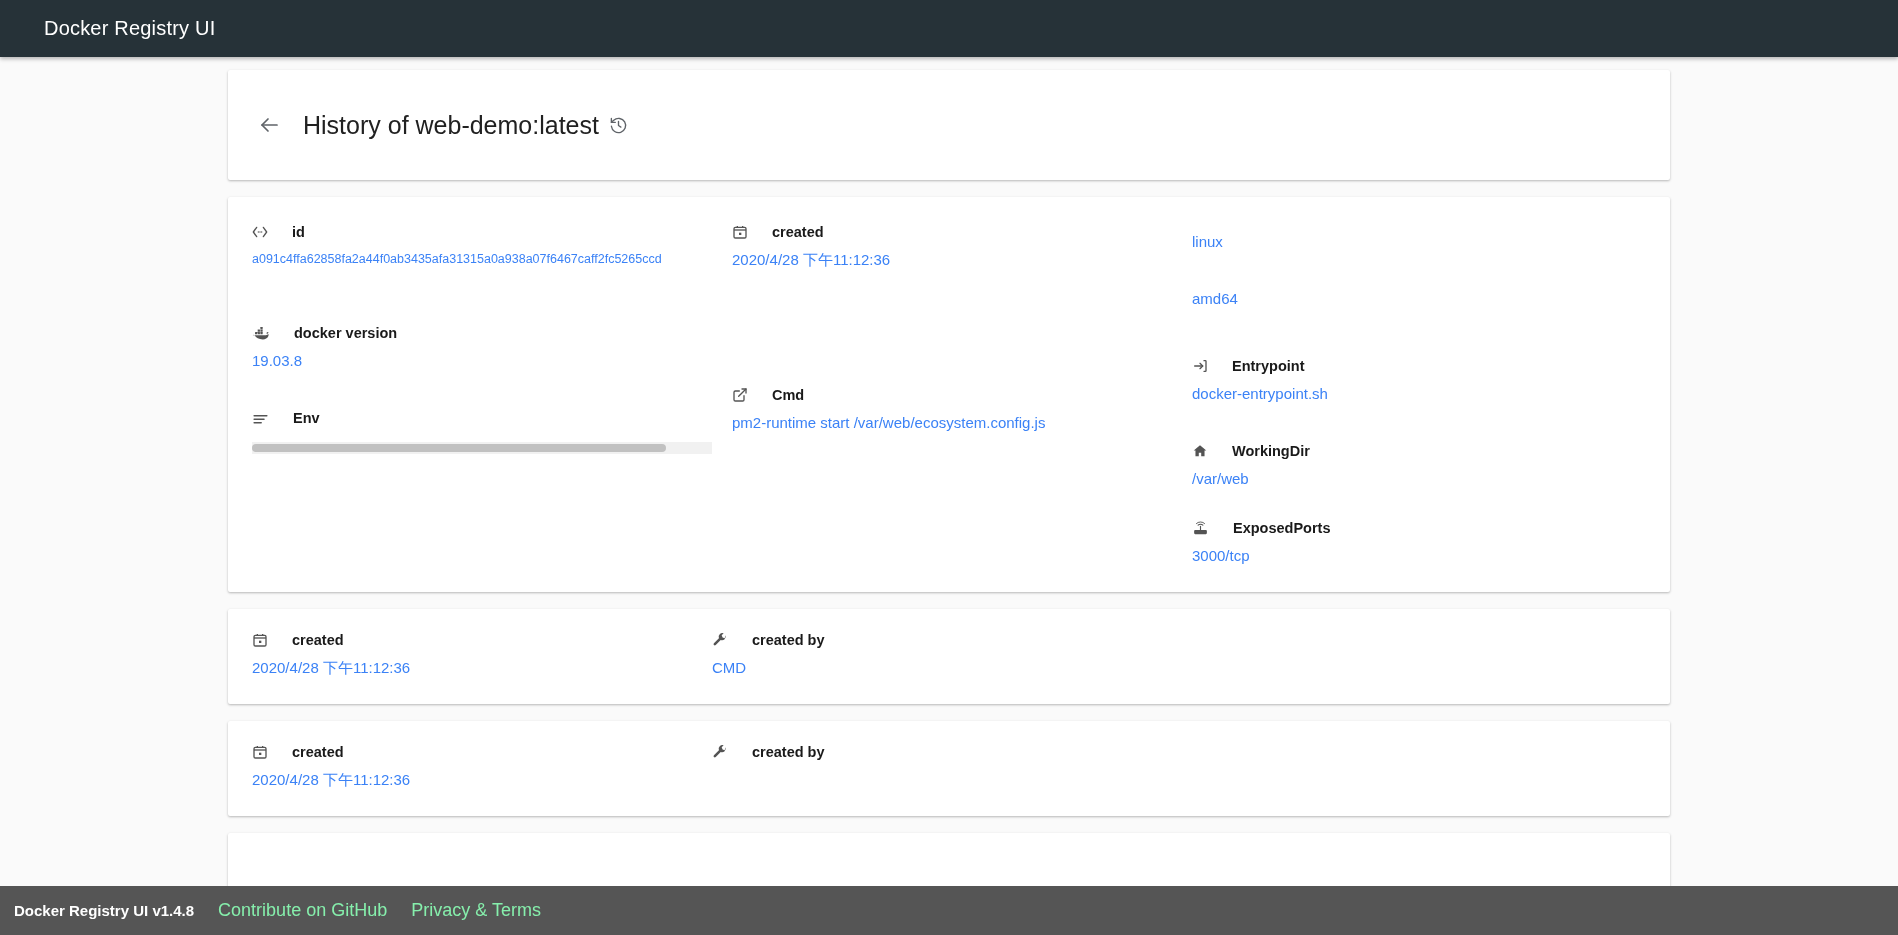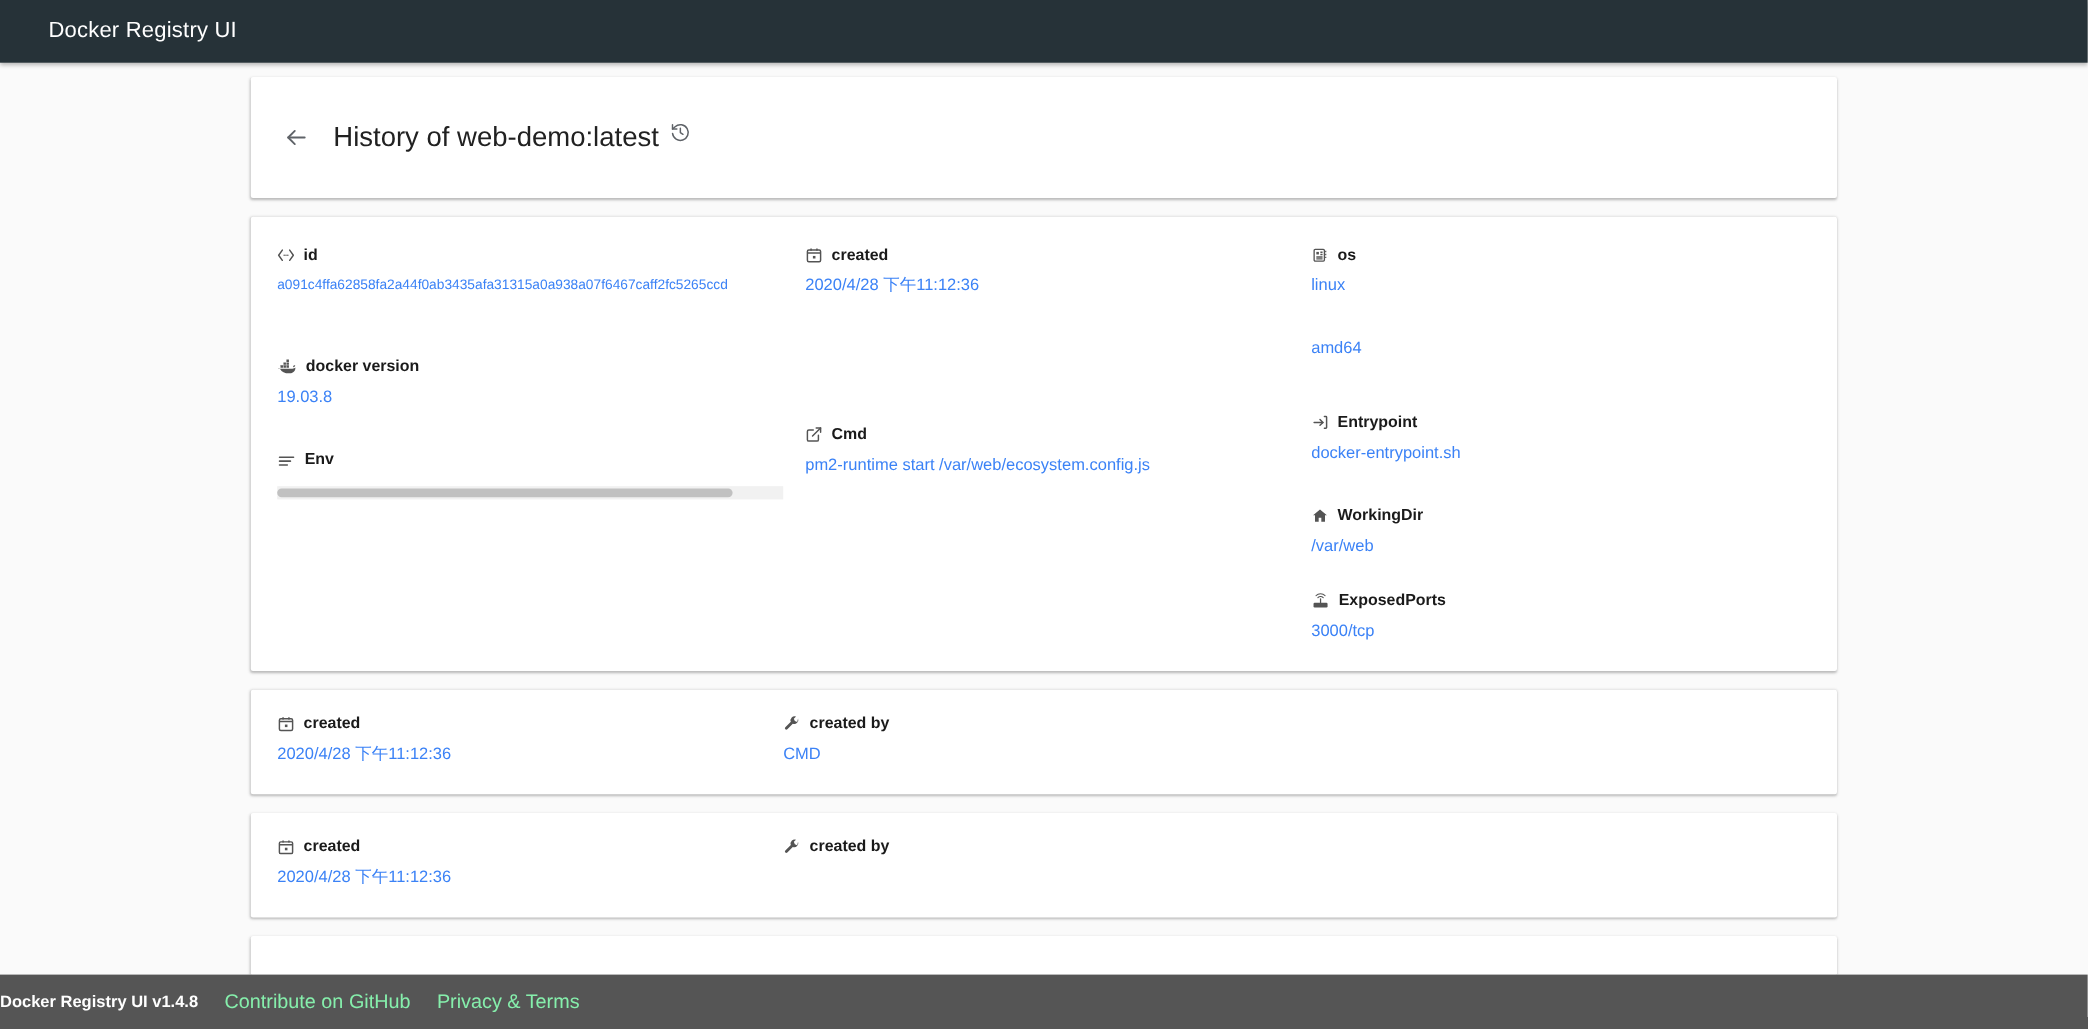--- a/index.html
+++ b/index.html
@@ -60,40 +60,41 @@
     display: flex; align-items: center; justify-content: center;
     color: #5f6368;
     margin-right: 17px;
     cursor: pointer;
   }
   .page-title {
     font-size: 25px;
     color: #212121;
     font-weight: 400;
     display: flex;
+    align-items: center;
     gap: 10px;
   }
   .title-history-icon { color: #5f6368; display: inline-flex; }
 
   
   .info-card {
     padding: 26px 24px 26px 24px;
   }
   .grid {
     display: grid;
     grid-template-columns: 480px 460px 1fr;
     column-gap: 0px;
   }
   .col { display: flex; flex-direction: column; }
 
   .field { margin-bottom: 0; }
   .field-label {
     display: flex;
     align-items: center;
-    gap: 8px;
+    gap: 24px;
     font-size: 14.5px;
     font-weight: bold;
     color: #1a1a1a;
     line-height: 18px;
   }
   .field-icon { display: inline-flex; color: #545454; }
   .field-value {
     font-size: 15px;
     color: #3b82f6;
     margin-top: 8px;
@@ -142,20 +143,21 @@
   }
 
   
   .footer {
     position: absolute;
     left: 0; right: 0; bottom: 0;
     height: 49px;
     background: #555555;
     display: flex;
     align-items: center;
+    padding-left: 14px;
     gap: 24px;
     z-index: 6;
   }
   .footer-brand {
     color: #ffffff;
     font-size: 15px;
     font-weight: bold;
   }
   .footer-link {
     color: #86efac;
@@ -288,36 +290,20 @@
             </div>
             <div class="field-value">pm2-runtime start /var/web/ecosystem.config.js</div>
           </div>
 
           <div class="gap-row-sm"></div>
 
         </div>
 
         <div class="col">
           <div class="field">
-            <div class="field-label">
-              <span class="field-icon">
-                <svg width="16" height="16" viewBox="0 0 24 24" fill="none" stroke="currentColor" stroke-width="1.8">
-                  <rect x="4" y="4" width="14" height="16" rx="1.5"></rect>
-                  <rect x="7" y="7.5" width="3.5" height="3.5" fill="currentColor" stroke="none"></rect>
-                  <line x1="12.5" y1="8" x2="15.5" y2="8"></line>
-                    <line x1="12.5" y1="11" x2="15.5" y2="11"></line>
-                  <line x1="7" y1="14.5" x2="15.5" y2="14.5"></line>
-                    <line x1="7" y1="17" x2="15.5" y2="17"></line>
-                  <line x1="19" y1="7" x2="20.6" y2="7"></line>
-                    <line x1="19" y1="11" x2="20.6" y2="11"></line>
-                    <line x1="19" y1="15" x2="20.6" y2="15"></line>
-                </svg>
-              </span>
-              <span>os</span>
-            </div>
             <div class="field-value">linux</div>
           </div>
 
           <div class="gap-row-xs" style="height:28px"></div>
 
           <div class="field">
             <div class="field-value">amd64</div>
           </div>
 
           <div class="gap-row-sm" style="height:48px"></div>

